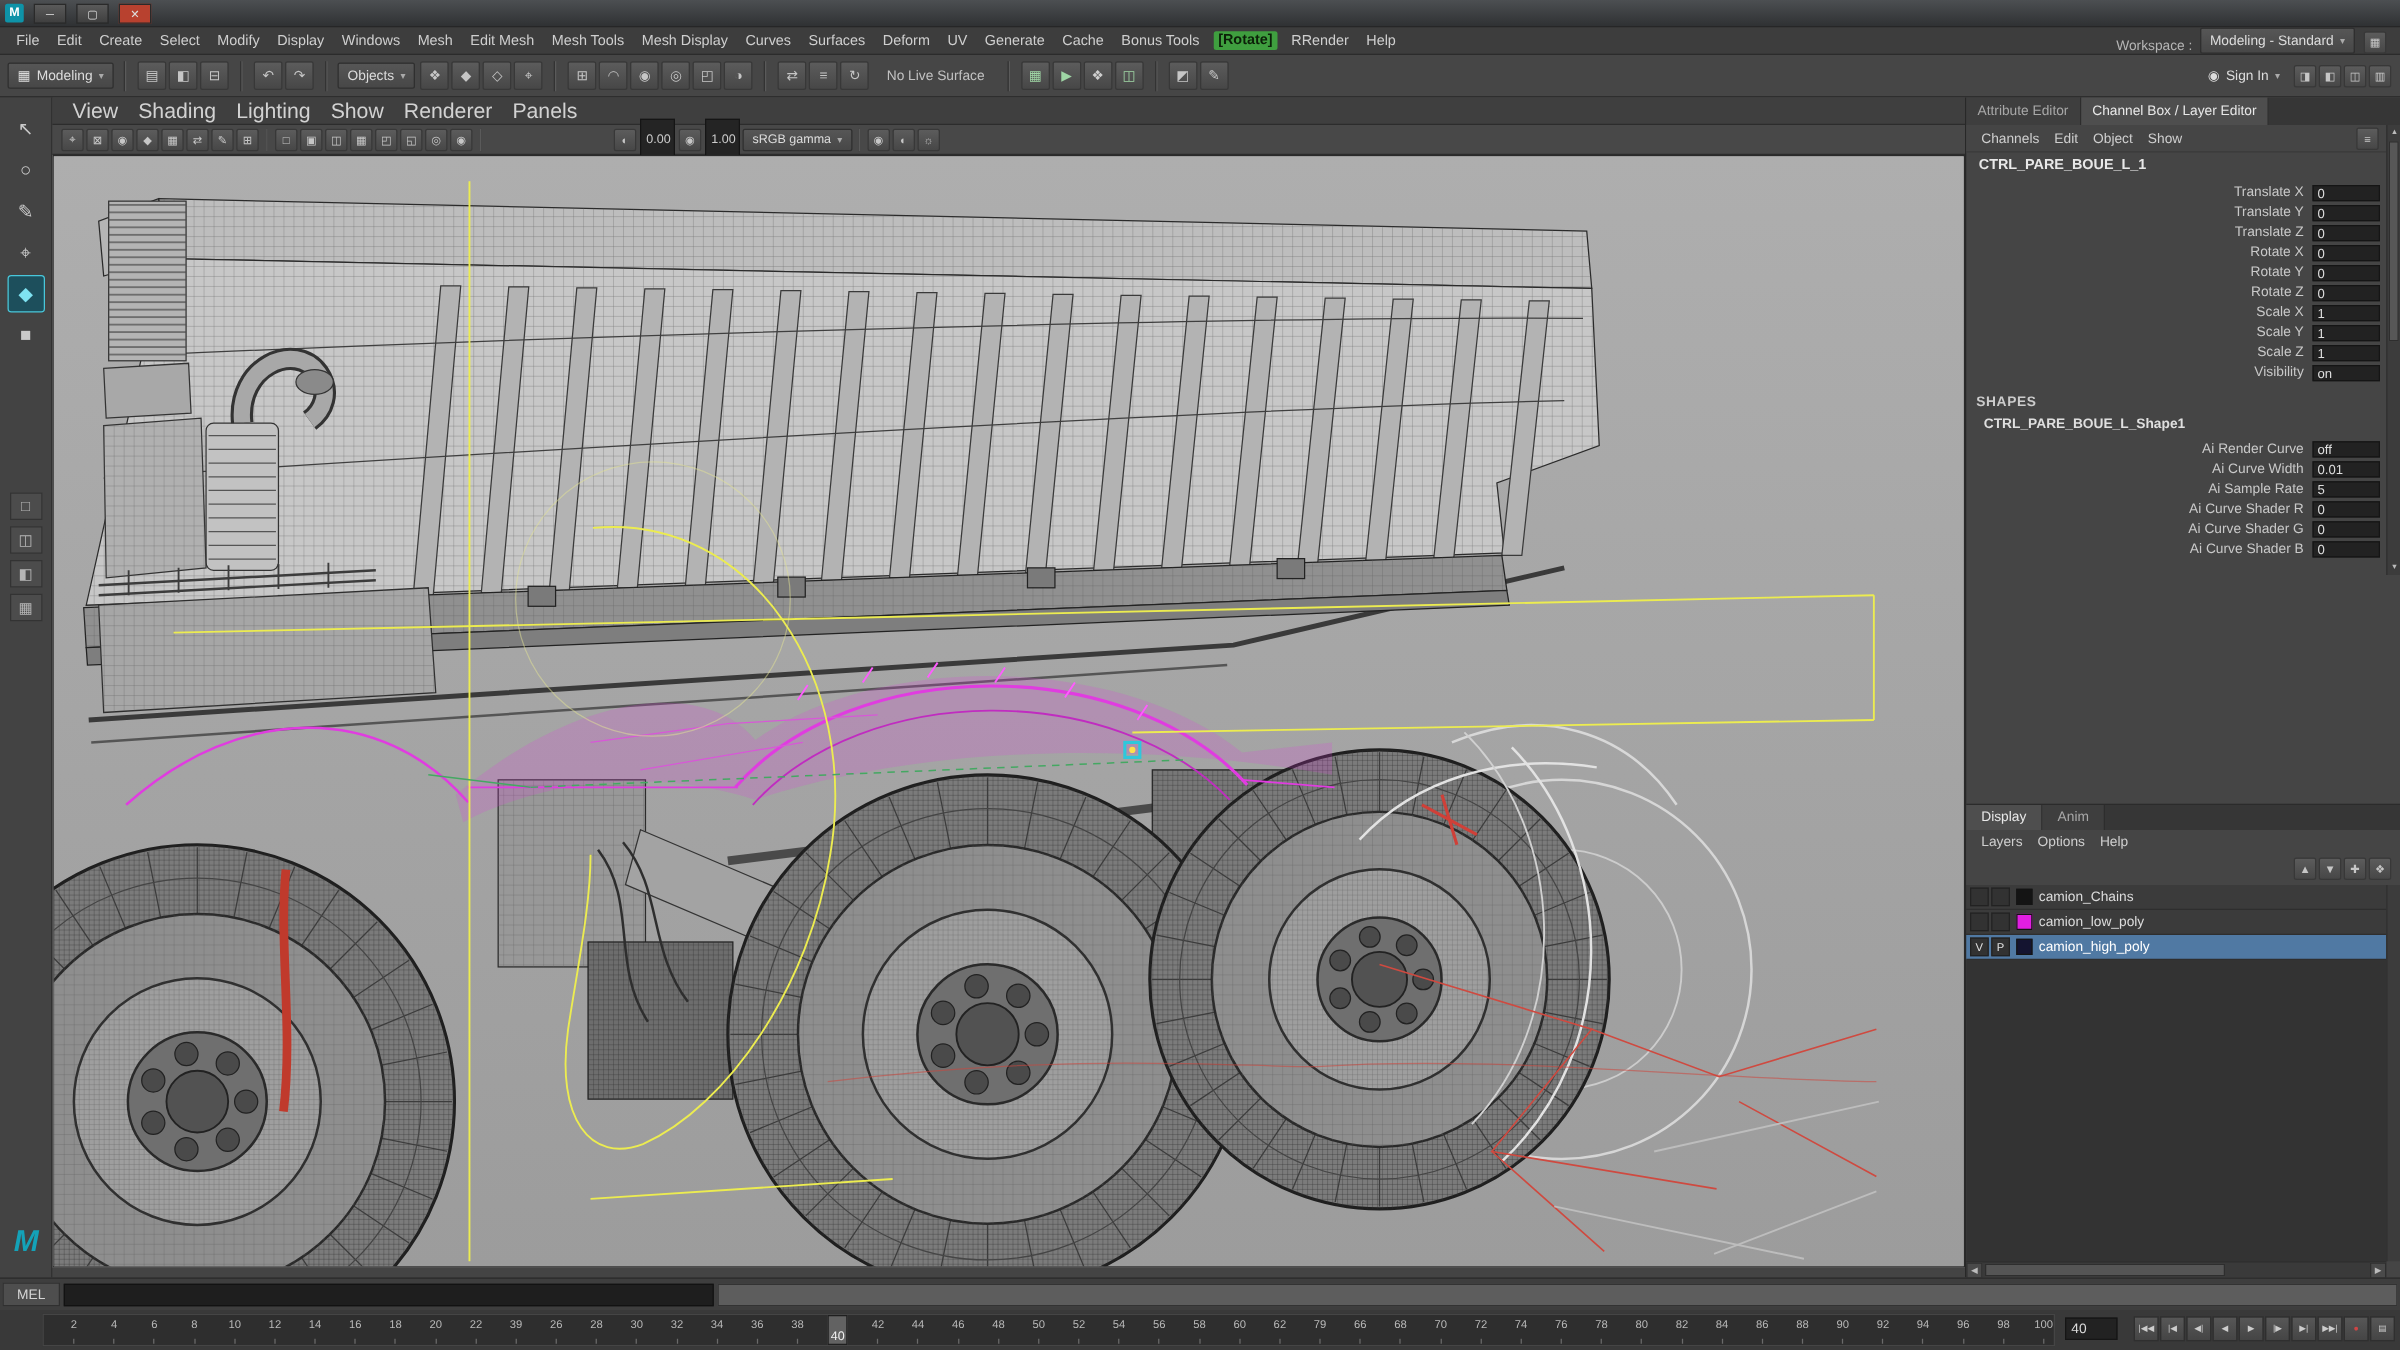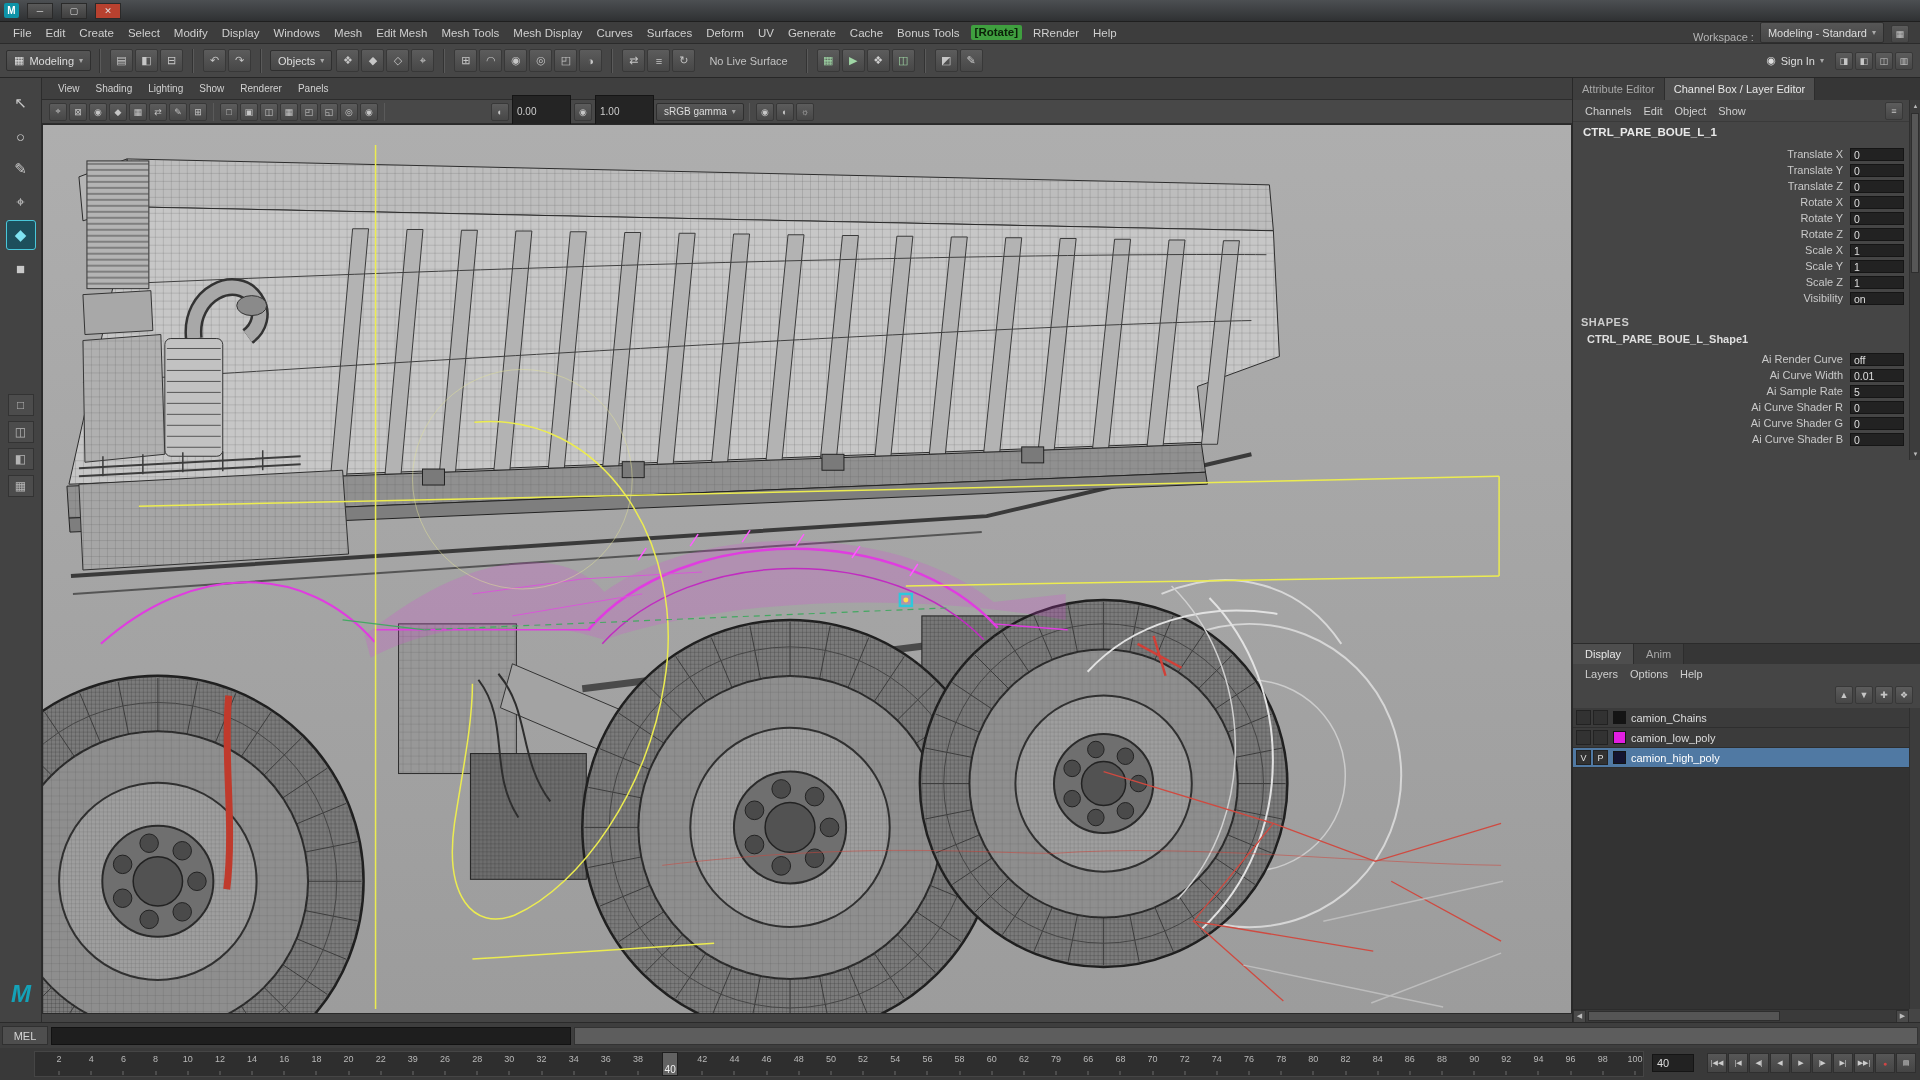--- a/index.html
+++ b/index.html
@@ -37,24 +37,24 @@
   #toolbox{position:absolute;left:0;top:78px;width:42px;bottom:58px;background:#434343;border-right:1px solid #2c2c2c;display:flex;flex-direction:column;align-items:center;padding-top:10px;}
   .tool{width:30px;height:30px;display:flex;align-items:center;justify-content:center;color:#c9c9c9;font-size:15px;border-radius:3px;margin-bottom:3px;}
   .tool.active{background:#1d4f5c;border:1px solid #49c7da;color:#7fe3f2;}
   #toolbox-layouts{margin-top:108px;display:flex;flex-direction:column;align-items:center;}
   .layout-btn{width:26px;height:22px;display:flex;align-items:center;justify-content:center;color:#b5b5b5;font-size:12px;background:#4c4c4c;border:1px solid #333;margin-bottom:5px;}
   #maya-logo{position:absolute;bottom:14px;left:0;width:42px;text-align:center;font-size:24px;font-weight:bold;font-style:italic;color:#14a2b8;}
 
   
   #viewport{position:absolute;left:42px;top:78px;right:348px;bottom:58px;background:#444;}
   .vp-menubar{position:absolute;top:0;left:0;right:0;height:22px;background:#3f3f3f;border-bottom:1px solid #2c2c2c;display:flex;align-items:center;padding:0 8px;}
-  .vp-menu{font-size:10px;color:#d2d2d2;padding:0 8px;line-height:22px;}
+  .vp-menu{font-size:17px;color:#d2d2d2;padding:0 8px;line-height:22px;}
   .vp-iconbar{position:absolute;top:22px;left:0;right:0;height:24px;background:#484848;border-bottom:1px solid #2c2c2c;display:flex;align-items:center;padding:0 6px;}
   .vdiv{width:1px;height:18px;background:#333;border-right:1px solid #5a5a5a;margin:0 5px;}
-  .vfield{display:inline-flex;align-items:center;width:59px;height:17px;background:#242424;border:1px solid #151515;color:#ccc;font-size:10px;padding:16px 4px;margin:0 2px;}
+  .vfield{display:inline-flex;align-items:center;width:28px;height:17px;background:#242424;border:1px solid #151515;color:#ccc;font-size:10px;padding:16px 4px;margin:0 2px;}
   .spacer{width:100px;}
   .vp-canvas{position:absolute;top:46px;left:0;right:0;bottom:8px;border:1px solid #2a2a2a;background:#a6a6a6;}
   #truck-svg{width:100%;height:100%;display:block;}
 
   
   #rightpanel{position:absolute;top:78px;right:0;width:348px;bottom:58px;background:#454545;border-left:1px solid #282828;}
   .rp-tabs{position:absolute;top:0;left:0;right:0;height:22px;background:#363636;display:flex;}
   .rp-tab{padding:0 9px;line-height:22px;font-size:11px;color:#a8a8a8;background:#3e3e3e;border-right:1px solid #2d2d2d;white-space:nowrap;}
   .rp-tab.active{background:#4e4e4e;color:#e8e8e8;}
   .cb-menus{position:absolute;top:22px;left:0;right:0;height:22px;display:flex;align-items:center;padding:0 6px;background:#454545;border-bottom:1px solid #3a3a3a;}

